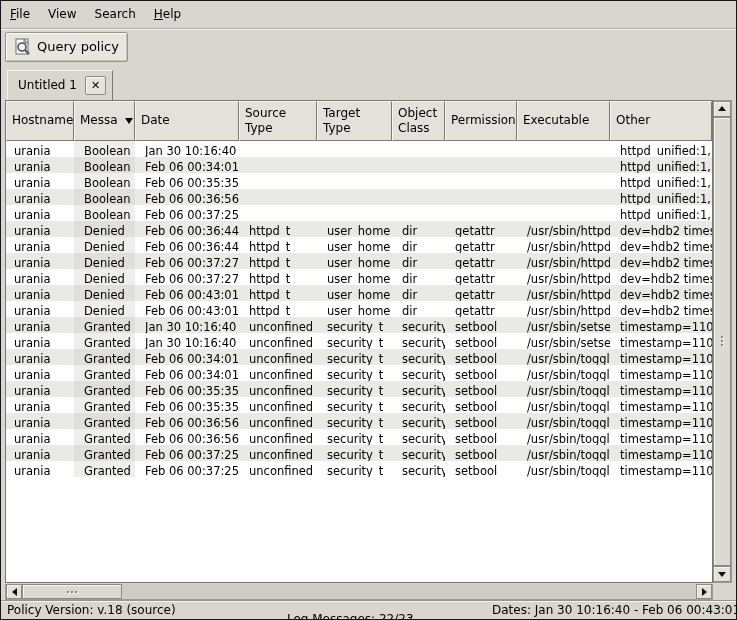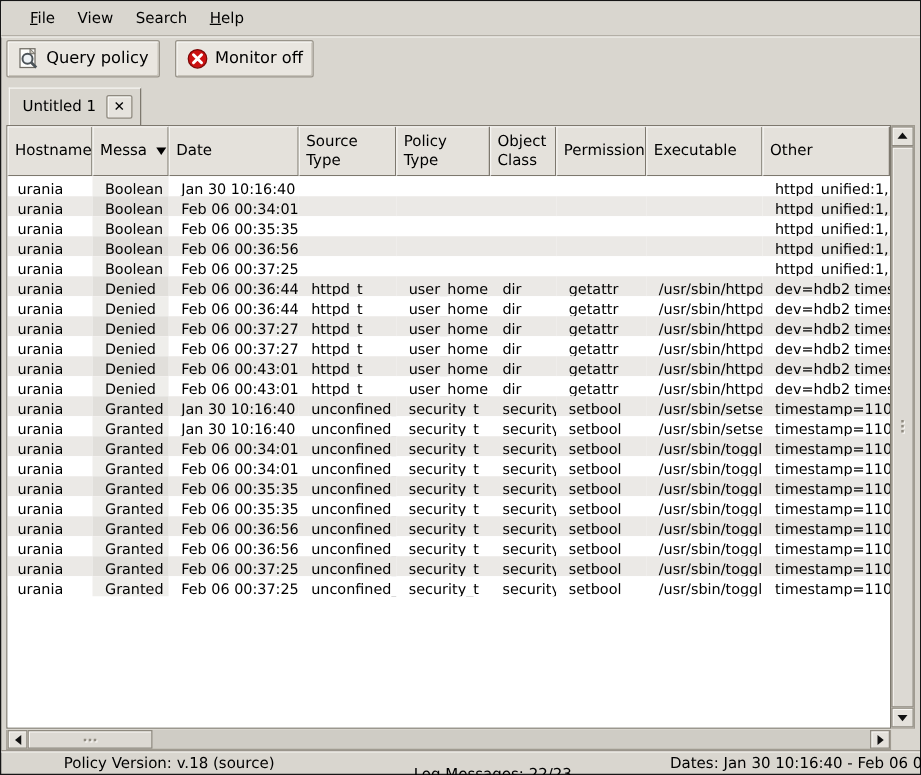--- a/index.html
+++ b/index.html
@@ -5,27 +5,27 @@
   * { margin:0; padding:0; box-sizing:border-box; }
   html,body { width:737px; height:620px; }
   body {
     font-family:"DejaVu Sans","Liberation Sans",sans-serif;
     font-size:12px; color:#000; background:#d9d6cf; overflow:hidden;
   }
   .window { width:737px; height:620px; border:1px solid #161616; background:#d9d6cf;
             display:flex; flex-direction:column; }
 
   
-  .menubar { height:28px; display:flex; align-items:center; padding-left:14px;
+  .menubar { height:28px; display:flex; align-items:center; padding-left:0;
              border-bottom:1px solid #b3afa6; box-shadow:0 1px 0 #f6f5f2; background:#d9d6cf; }
   .menu-item { padding:3px 9px; cursor:default; }
   .menu-item u { text-decoration:underline; }
 
   
-  .toolbar { height:38px; display:flex; align-items:center; gap:12px; padding:0 0 2px 4px; }
+  .toolbar { height:38px; display:flex; align-items:center; gap:22px; padding:0 0 2px 4px; }
   .tbtn { height:30px; display:flex; align-items:center; gap:5px; padding:0 8px;
           background:#e9e6e0; border:1px solid #99948a; border-radius:2px;
           box-shadow:inset 1px 1px 0 #fafaf7, inset -1px -1px 0 #c6c2b8; font-size:13px; }
   .ticon { width:18px; height:18px; display:inline-block; }
 
   
   .tabstrip { height:33px; display:flex; align-items:flex-end; padding-left:6px; }
   .tab { height:30px; width:106px; display:flex; align-items:center; justify-content:space-between;
          padding:0 6px 0 10px; background:#d9d6cf;
          border-top:1px solid #f6f5f2; border-left:1px solid #f6f5f2; border-right:1px solid #7d786e;margin-top:20px; }
@@ -74,21 +74,21 @@
   .spacer { flex:1; }
   .tri-up    { width:0;height:0;border-left:4px solid transparent;border-right:4px solid transparent;border-bottom:5px solid #111; }
   .tri-down  { width:0;height:0;border-left:4px solid transparent;border-right:4px solid transparent;border-top:5px solid #111; }
   .tri-left  { width:0;height:0;border-top:4px solid transparent;border-bottom:4px solid transparent;border-right:5px solid #111; }
   .tri-right { width:0;height:0;border-top:4px solid transparent;border-bottom:4px solid transparent;border-left:5px solid #111; }
   .corner { background:#d9d6cf; }
 
   
   .statusbar { height:19px; display:flex; align-items:center; border-top:1px solid #9a958c;
                box-shadow:inset 0 1px 0 #f6f5f2; padding:0 4px; }
-  .sb-left  { flex:0 0 282px; text-align:left; padding-left:2px; white-space:nowrap;margin-left:44px; }
+  .sb-left  { flex:0 0 282px; text-align:left; padding-left:2px; white-space:nowrap; }
   .sb-mid   { flex:0 0 205px; text-align:left; white-space:nowrap;margin-top:18px; }
   .sb-right { flex:1; text-align:right; padding-right:1px; white-space:nowrap; }
 </style>
 </head>
 <body>
 
 <div class="window">
 
   <div class="menubar">
     <span class="menu-item"><u>F</u>ile</span>
@@ -102,29 +102,20 @@
       <span class="ticon">
         <svg width="18" height="18" viewBox="0 0 18 18">
           <rect x="2" y="1" width="12" height="15" fill="#fdfdfb" stroke="#6f6b63"></rect>
           <path d="M10 1 L14 5 L10 5 Z" fill="#cac6bd" stroke="#6f6b63" stroke-width="0.8"></path>
           <circle cx="8" cy="9" r="4" fill="#eef2f5" stroke="#4c5358" stroke-width="1.6"></circle>
           <line x1="11" y1="12" x2="15" y2="16" stroke="#4c5358" stroke-width="2.2"></line>
         </svg>
       </span>
       <span>Query policy</span>
     </div>
-    <div class="tbtn">
-      <span class="ticon">
-        <svg width="18" height="18" viewBox="0 0 18 18">
-          <circle cx="9" cy="9" r="7.4" fill="#cc1111" stroke="#7c0808"></circle>
-          <path d="M5.8 5.8 L12.2 12.2 M12.2 5.8 L5.8 12.2" stroke="#ffffff" stroke-width="2.4" stroke-linecap="round"></path>
-        </svg>
-      </span>
-      <span>Monitor off</span>
-    </div>
   </div>
 
   <div class="tabstrip">
     <div class="tab">
       <span>Untitled 1</span>
       <span class="tab-close">
         <span>✕</span>
       </span>
     </div>
   </div>
@@ -139,21 +130,21 @@
             <span>Messa</span>
             <span class="sort-arrow"></span>
           </div>
         <div class="hcell">
             <span>Date</span>
           </div>
         <div class="hcell">
             <span>Source Type</span>
           </div>
         <div class="hcell">
-            <span>Policy Type</span>
+            <span>Target Type</span>
           </div>
         <div class="hcell">
             <span>Object Class</span>
           </div>
         <div class="hcell">
             <span>Permission</span>
           </div>
         <div class="hcell">
             <span>Executable</span>
           </div>

